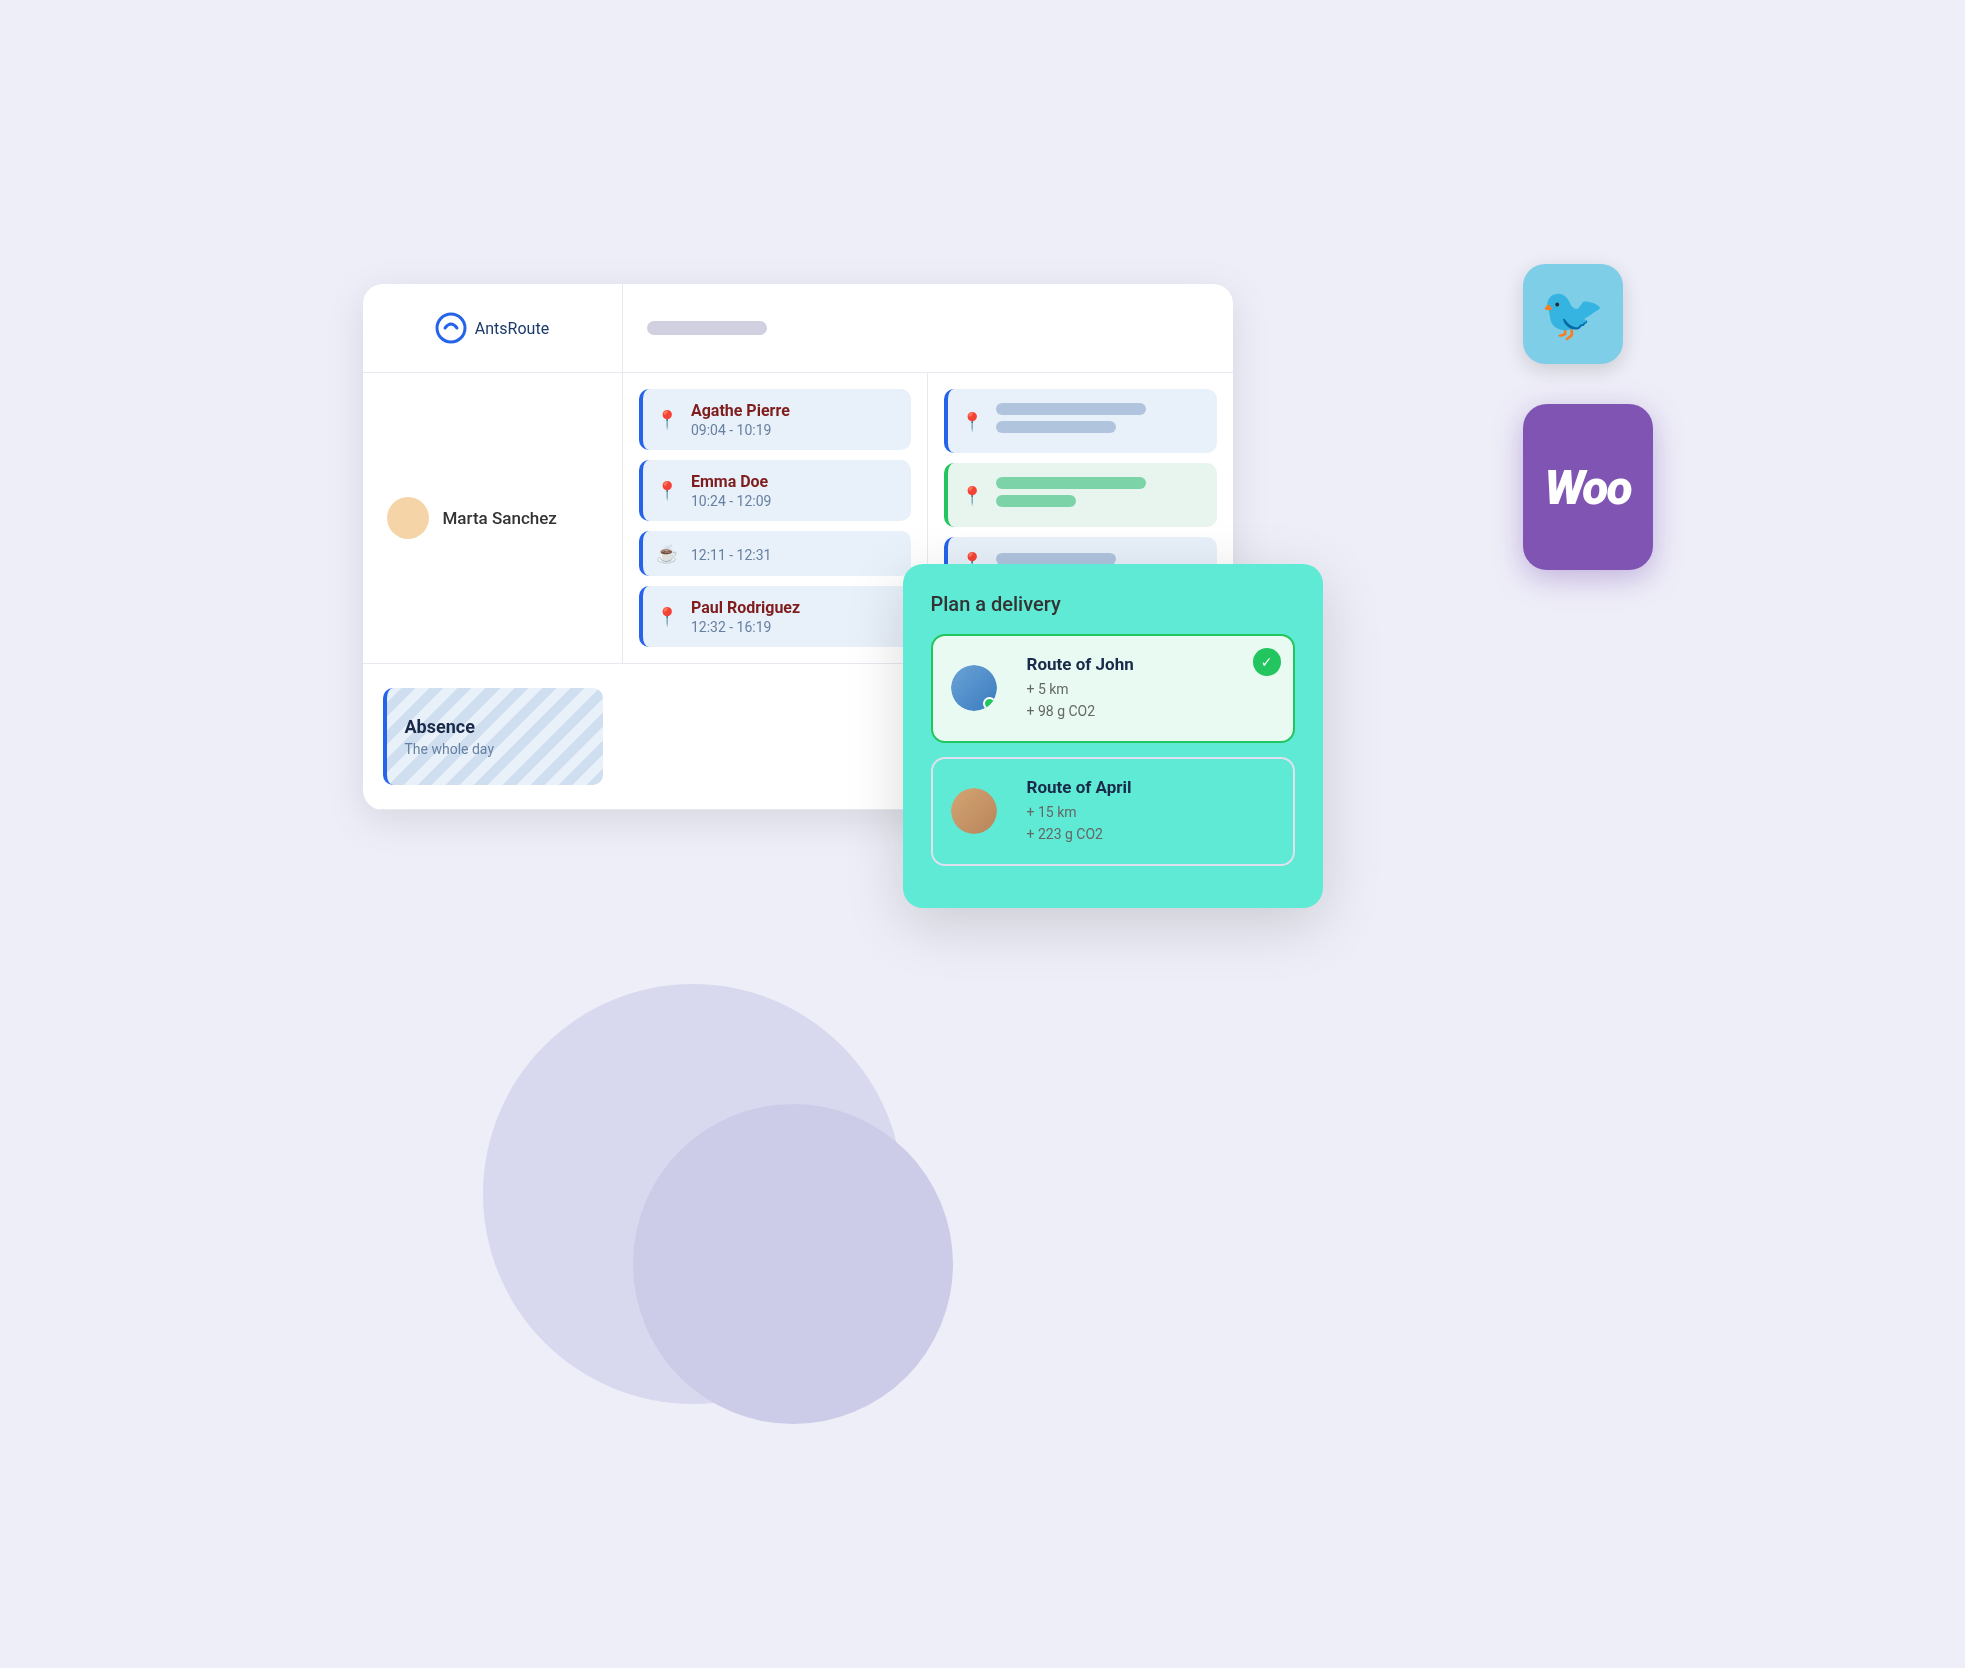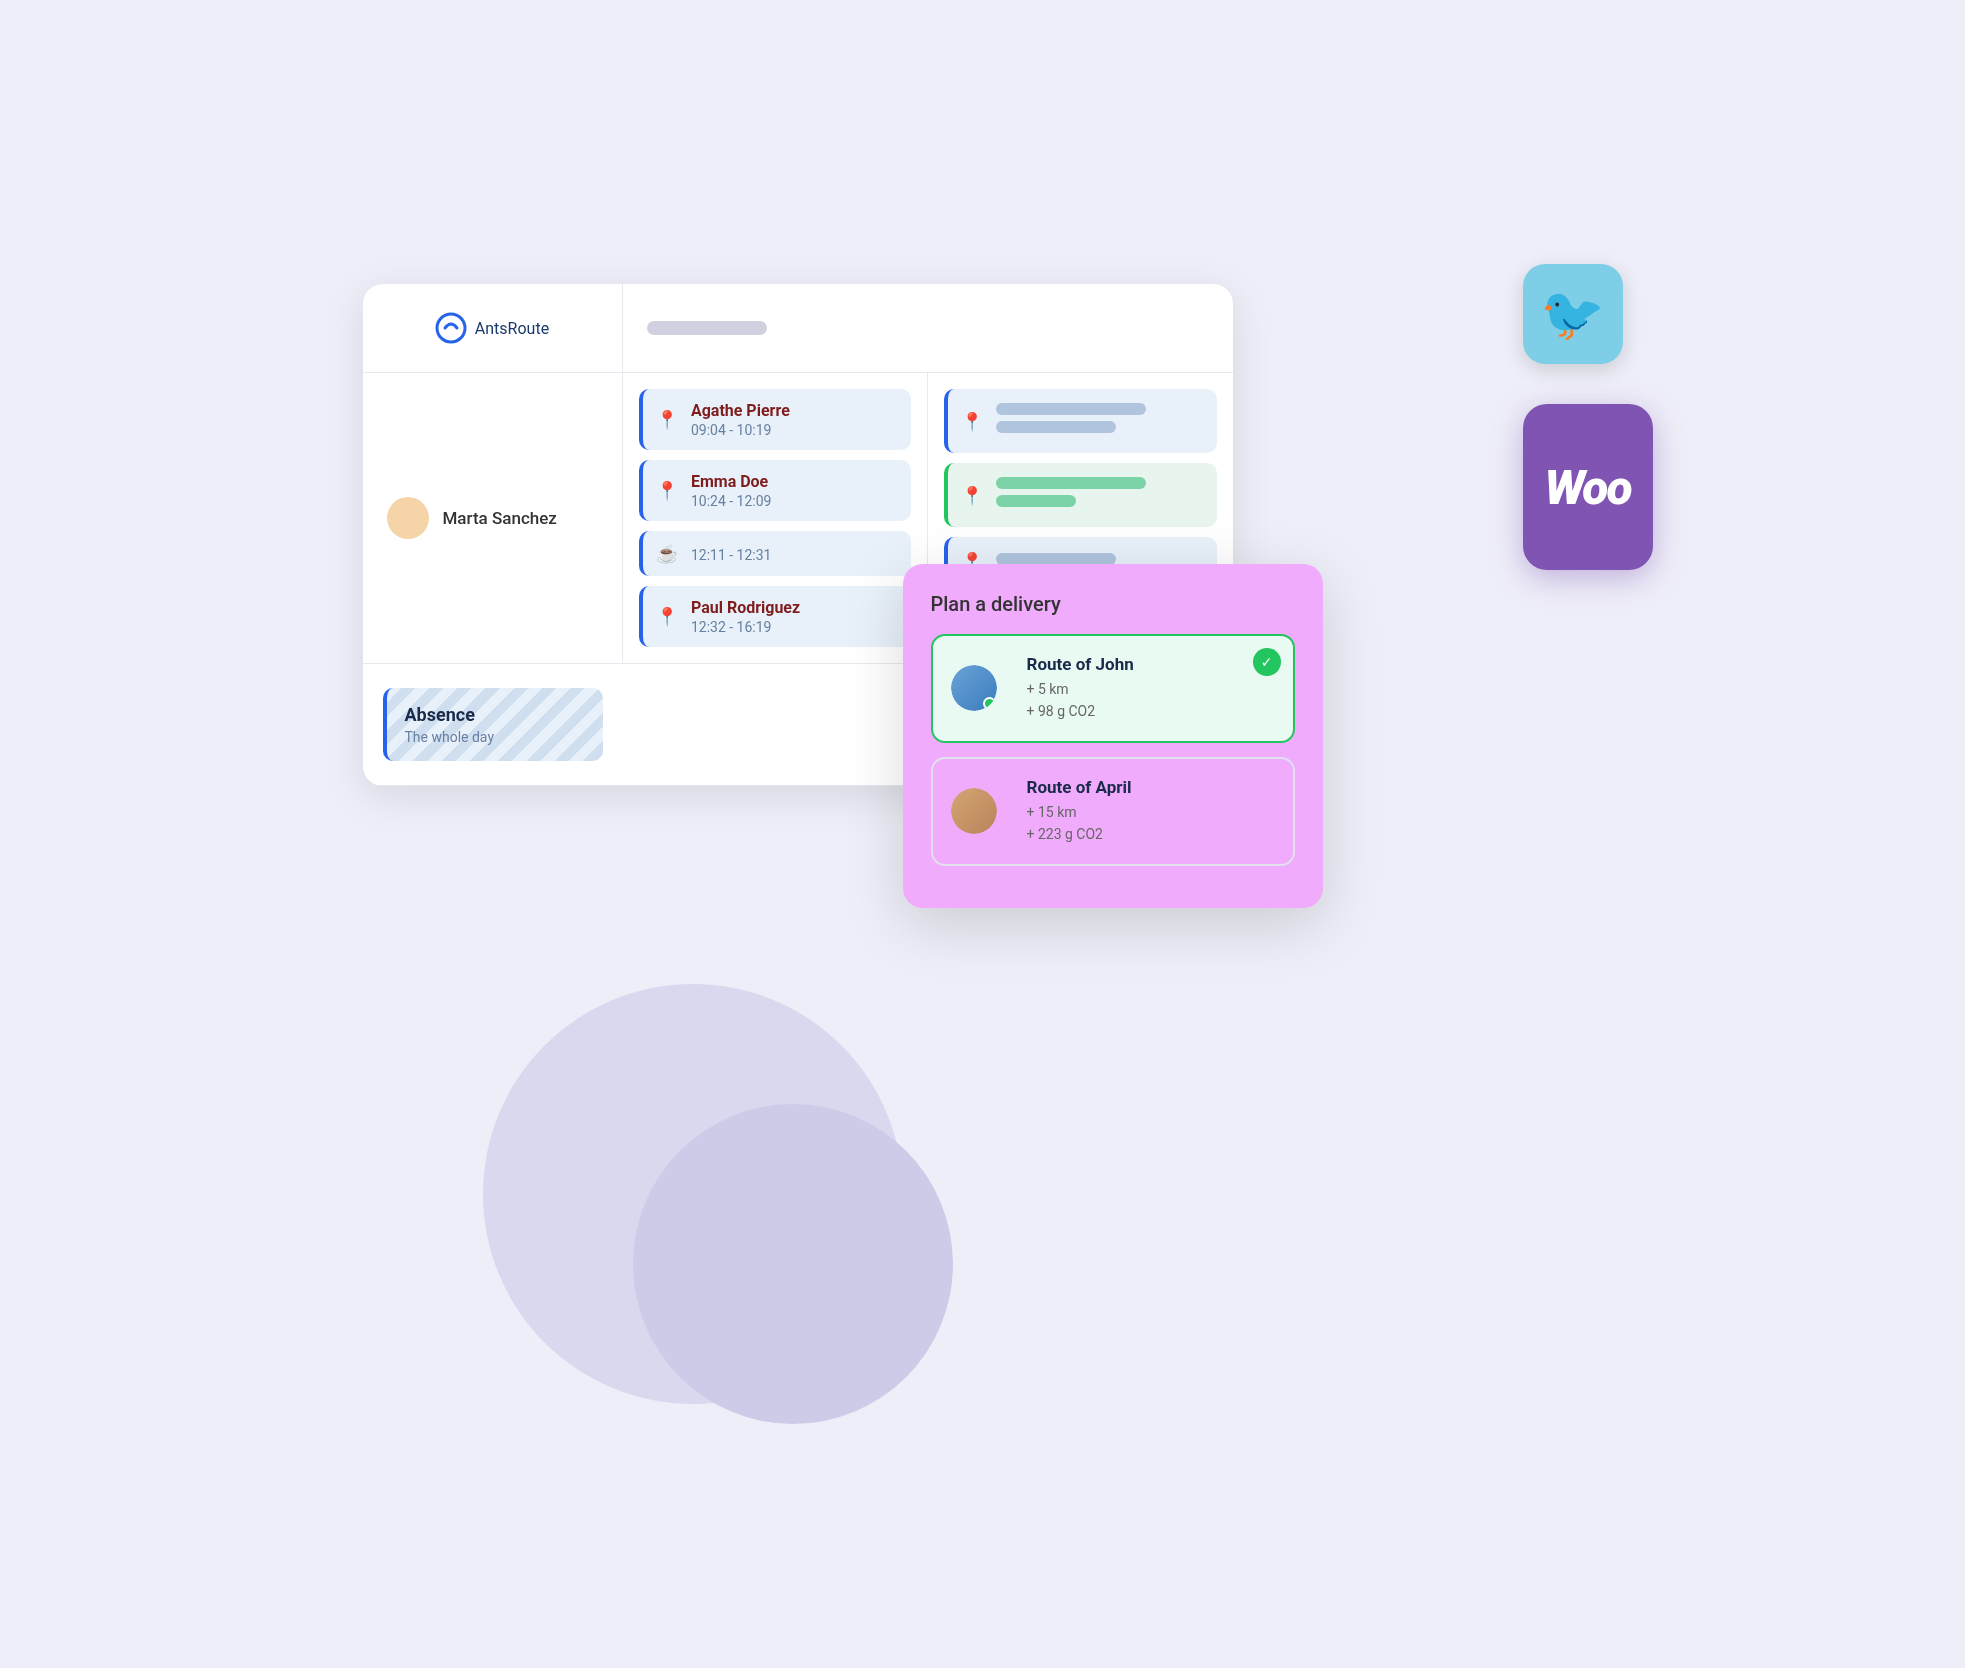--- a/index.html
+++ b/index.html
@@ -174,21 +174,21 @@
     }
     .absence-box {
       background: repeating-linear-gradient(
         135deg,
         #e8f0fa,
         #e8f0fa 10px,
         #d0dff0 10px,
         #d0dff0 20px
       );
       border-radius: 10px;
-      padding: 16px 18px;
+      padding: 28px 18px;
       border-left: 4px solid #2563eb;
       height: 100%;
       display: flex;
       flex-direction: column;
       justify-content: center;
     }
     .absence-title {
       font-size: 18px;
       font-weight: 700;
       color: #1a2a4a;
@@ -242,21 +242,21 @@
     .pline.medium { width: 120px; }
     .pline.long { width: 150px; }
     .pline.green-line { background: #7dd3a8; }
 
     
     .delivery-popup {
       position: absolute;
       top: 380px;
       left: 620px;
       width: 420px;
-      background: #f0abfc;
+      background: #5eead4;
       border-radius: 20px;
       box-shadow: 0 16px 60px rgba(0,0,0,0.15);
       padding: 28px 28px;
       z-index: 10;
     }
     .popup-title {
       font-size: 20px;
       color: #333;
       font-weight: 500;
       margin-bottom: 18px;

